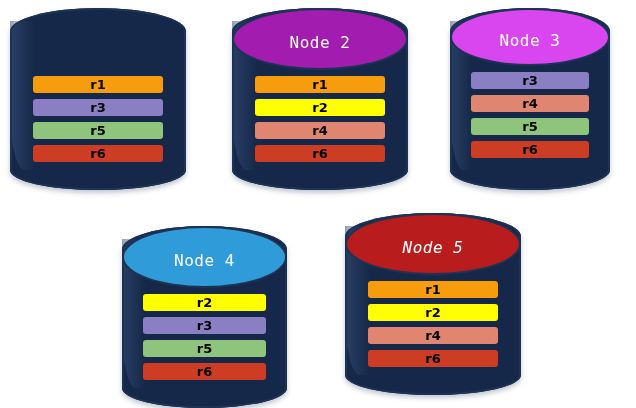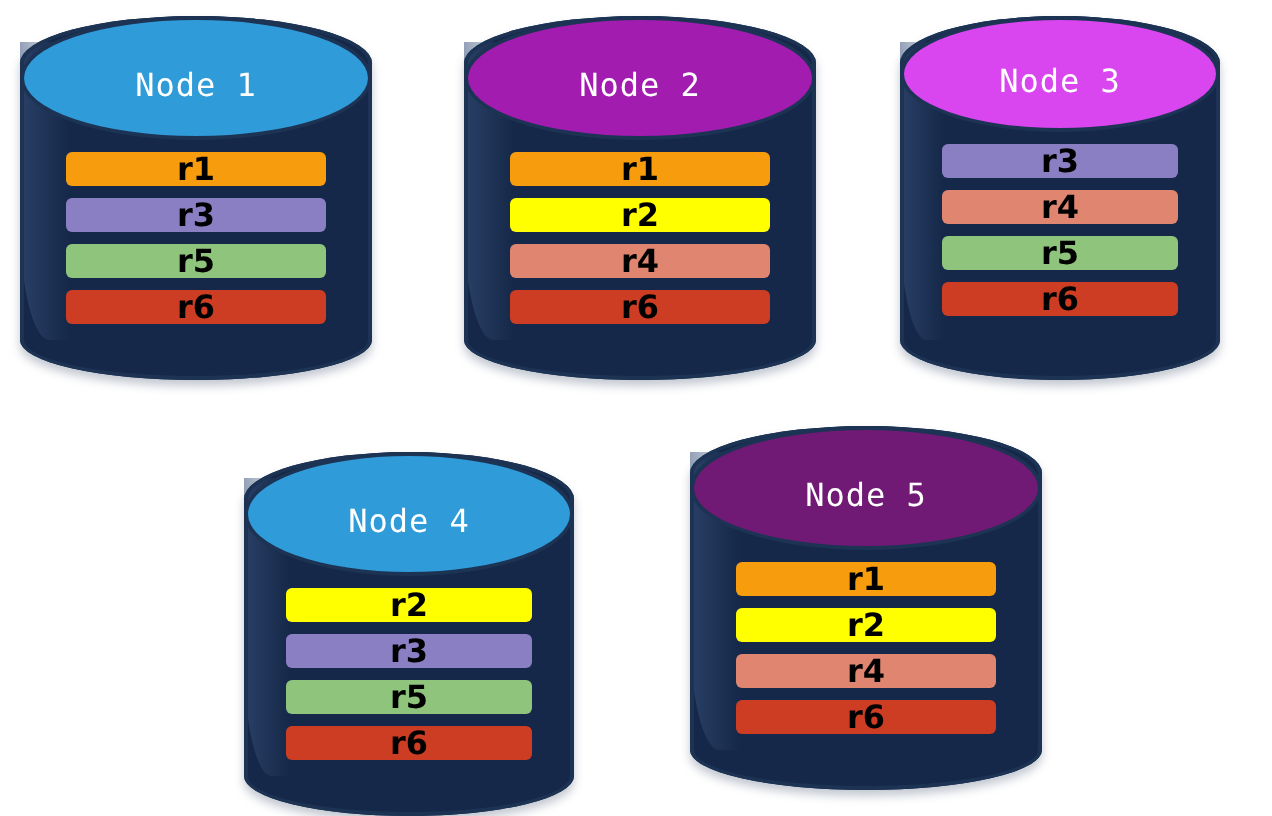--- a/index.html
+++ b/index.html
@@ -103,38 +103,35 @@
     display: flex;
     align-items: center;
     justify-content: center;
     box-sizing: border-box;
   }
 
   .bar:last-child { margin-bottom: 0; }
 
   .bar-label {
     font-family: "DejaVu Sans", sans-serif;
-    font-size: 16px;
+    font-size: 13px;
     font-weight: bold;
     color: #000000;
     line-height: 1;
   }
 </style>
 </head>
 <body>
 
 <div class="canvas">
 
 <div class="node" style="left: 10px; top: 8px; width: 176px; height: 182px;">
       <div class="cyl-body" style="background: rgb(21, 40, 73);"></div>
       <div class="cyl-sheen"></div>
       <div class="cyl-outline" style="border-color: rgb(29, 51, 84);"></div>
-      <div class="cyl-top" style="height: 62px; background: rgb(47, 155, 216); border-color: rgb(29, 51, 84);">
-        <span class="node-label">Node  1</span>
-      </div>
       <div class="bars" style="top: 68px;">
         <div class="bar" style="background: rgb(247, 156, 12);">
           <span class="bar-label">r1</span>
         </div>
         <div class="bar" style="background: rgb(139, 127, 196);">
           <span class="bar-label">r3</span>
         </div>
         <div class="bar" style="background: rgb(143, 196, 124);">
           <span class="bar-label">r5</span>
         </div>
@@ -206,21 +203,21 @@
         </div>
         <div class="bar" style="background: rgb(204, 61, 35);">
           <span class="bar-label">r6</span>
         </div>
       </div>
     </div>
     <div class="node" style="left: 345px; top: 213px; width: 176px; height: 182px;">
       <div class="cyl-body" style="background: rgb(21, 40, 73);"></div>
       <div class="cyl-sheen"></div>
       <div class="cyl-outline" style="border-color: rgb(29, 51, 84);"></div>
-      <div class="cyl-top" style="height: 62px; background: #701a75; border-color: rgb(29, 51, 84);">
+      <div class="cyl-top" style="height: 62px; background: #b91c1c; border-color: rgb(29, 51, 84); font-style: italic;">
         <span class="node-label">Node  5</span>
       </div>
       <div class="bars" style="top: 68px;">
         <div class="bar" style="background: rgb(247, 156, 12);">
           <span class="bar-label">r1</span>
         </div>
         <div class="bar" style="background: rgb(255, 255, 0);">
           <span class="bar-label">r2</span>
         </div>
         <div class="bar" style="background: rgb(224, 133, 112);">

